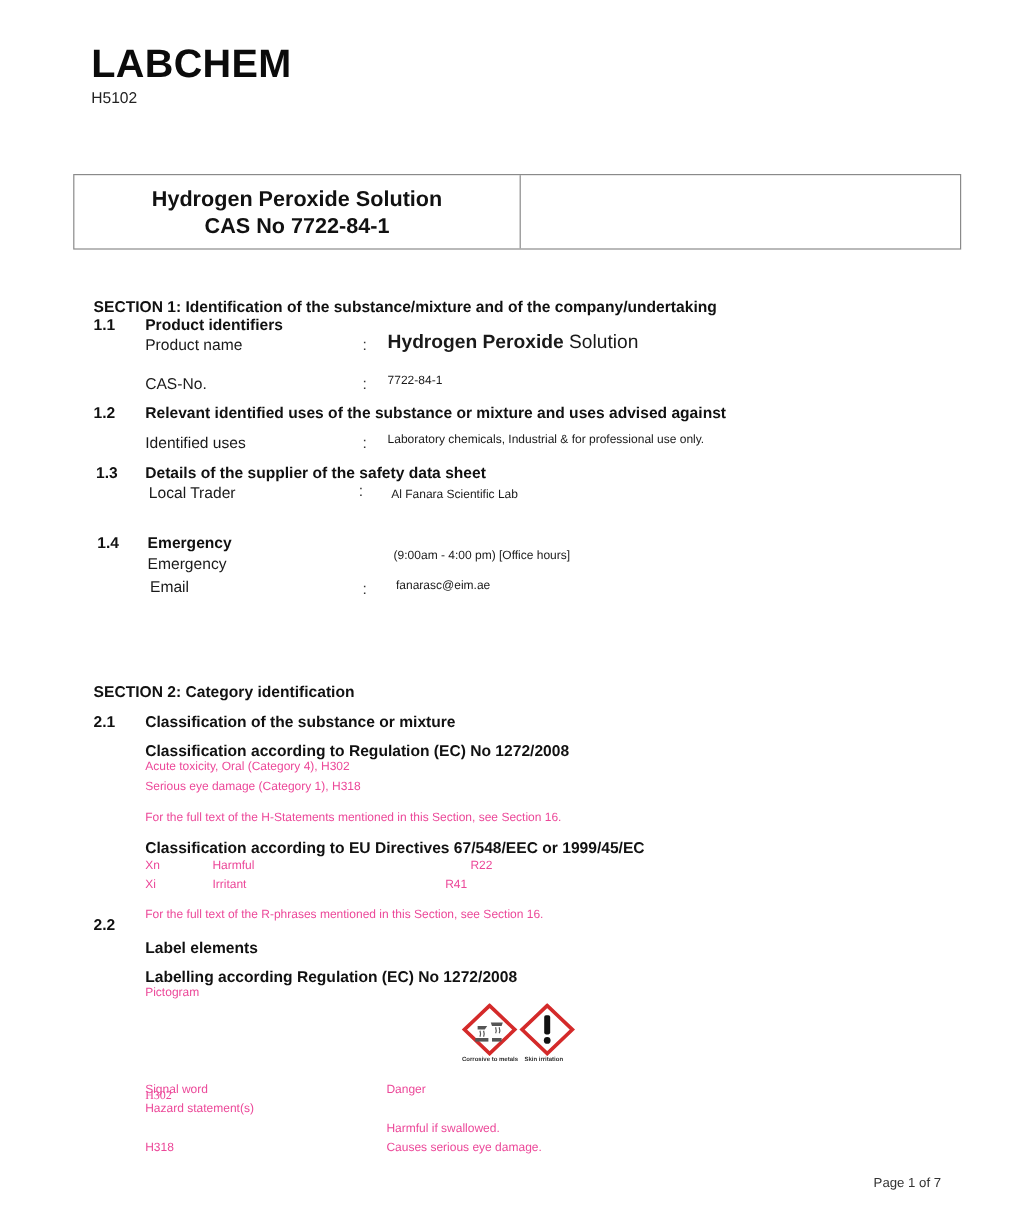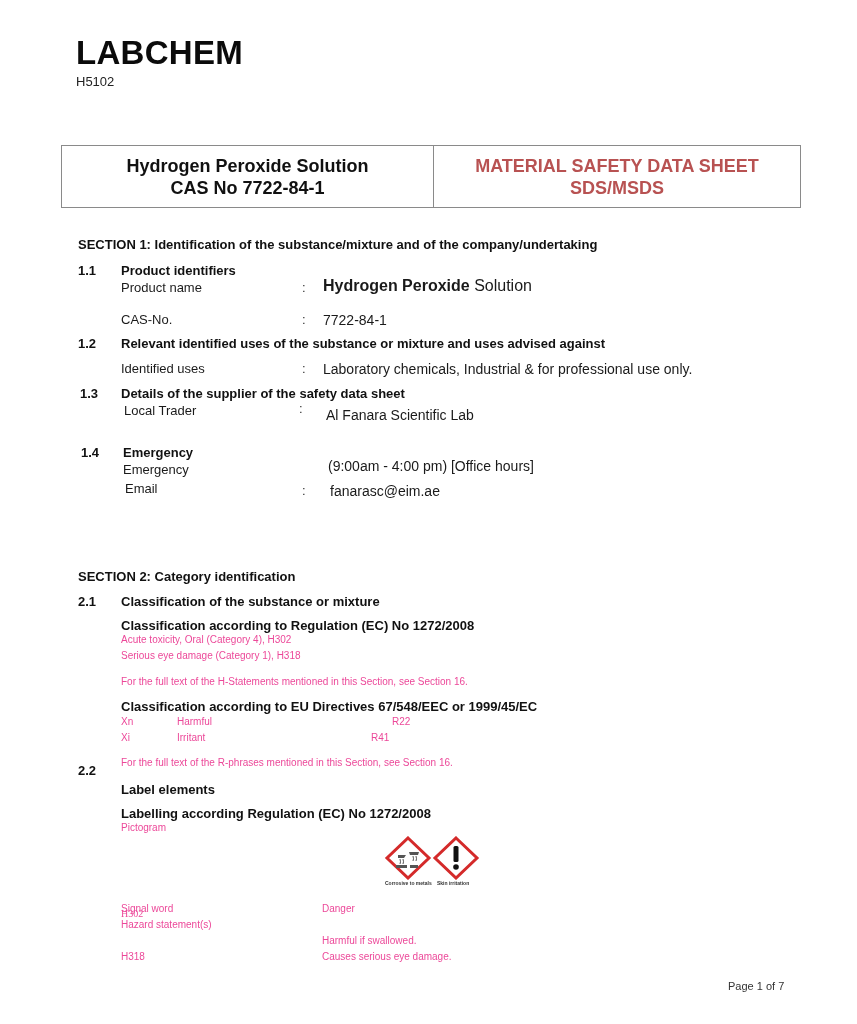--- a/index.html
+++ b/index.html
@@ -14,46 +14,42 @@
   .title-left { width: 371px; border-right: 1px solid #8a8a8a; display: flex; flex-direction: column;
                 align-items: center; justify-content: center; font-weight: bold; font-size: 18px; line-height: 22px; color: #111; }
   .title-right { flex: 1; display: flex; flex-direction: column; align-items: center; justify-content: center;
                  font-weight: bold; font-size: 18px; line-height: 22px; color: #b85252; }
 
   .sec { font-weight: bold; font-size: 13px; }
   .sub-no { font-weight: bold; font-size: 13px; }
   .sub-title { font-weight: bold; font-size: 13px; }
   .lbl { font-size: 13px; color: #1a1a1a; }
   .colon { font-size: 13px; color: #333; }
-  .val { font-size: 14px; color: #1a1a1a; }
+  .val { font-size: 10px; color: #1a1a1a; }
   .big { font-size: 16px; }
   .t { font-size: 10px; color: #ec4899; }
 
   .picto-wrap { position: absolute; left: 384px; top: 836px; width: 100px; height: 54px; }
   .picto-caption { position: absolute; top: 44px; font-size: 5px; font-weight: bold; color: #333; }
   .page-no { left: 728px; top: 980px; font-size: 11px; color: #333; }
 </style>
 </head>
 <body>
 
 <div class="abs logo">LABCHEM</div>
 <div class="abs code">H5102</div>
 
 <div class="title-box">
   <div class="title-left">
     <div>Hydrogen Peroxide Solution</div>
     <div>CAS No 7722-84-1</div>
   </div>
-  <div class="title-right">
-    <div>MATERIAL SAFETY DATA SHEET</div>
-    <div>SDS/MSDS</div>
-  </div>
 </div>
 
-<div class="abs sec" style="left:78px; top:237px;">SECTION 1: Identification of the substance/mixture and of the company/undertaking</div>
+<div class="abs sec" style="left:78px; top:248px;">SECTION 1: Identification of the substance/mixture and of the company/undertaking</div>
 
 <div class="abs sub-no" style="left:78px; top:263px;">1.1</div>
 <div class="abs sub-title" style="left:121px; top:263px;">Product identifiers</div>
 <div class="abs lbl" style="left:121px; top:280px;">Product name</div>
 <div class="abs colon" style="left:302px; top:280px;">:</div>
 <div class="abs val big" style="left:323px; top:277px;"><b>Hydrogen Peroxide</b><span style="white-space:pre;"> Solution</span></div>
 
 <div class="abs lbl" style="left:121px; top:312px;">CAS-No.</div>
 <div class="abs colon" style="left:302px; top:312px;">:</div>
 <div class="abs val" style="left:323px; top:312px;">7722-84-1</div>

